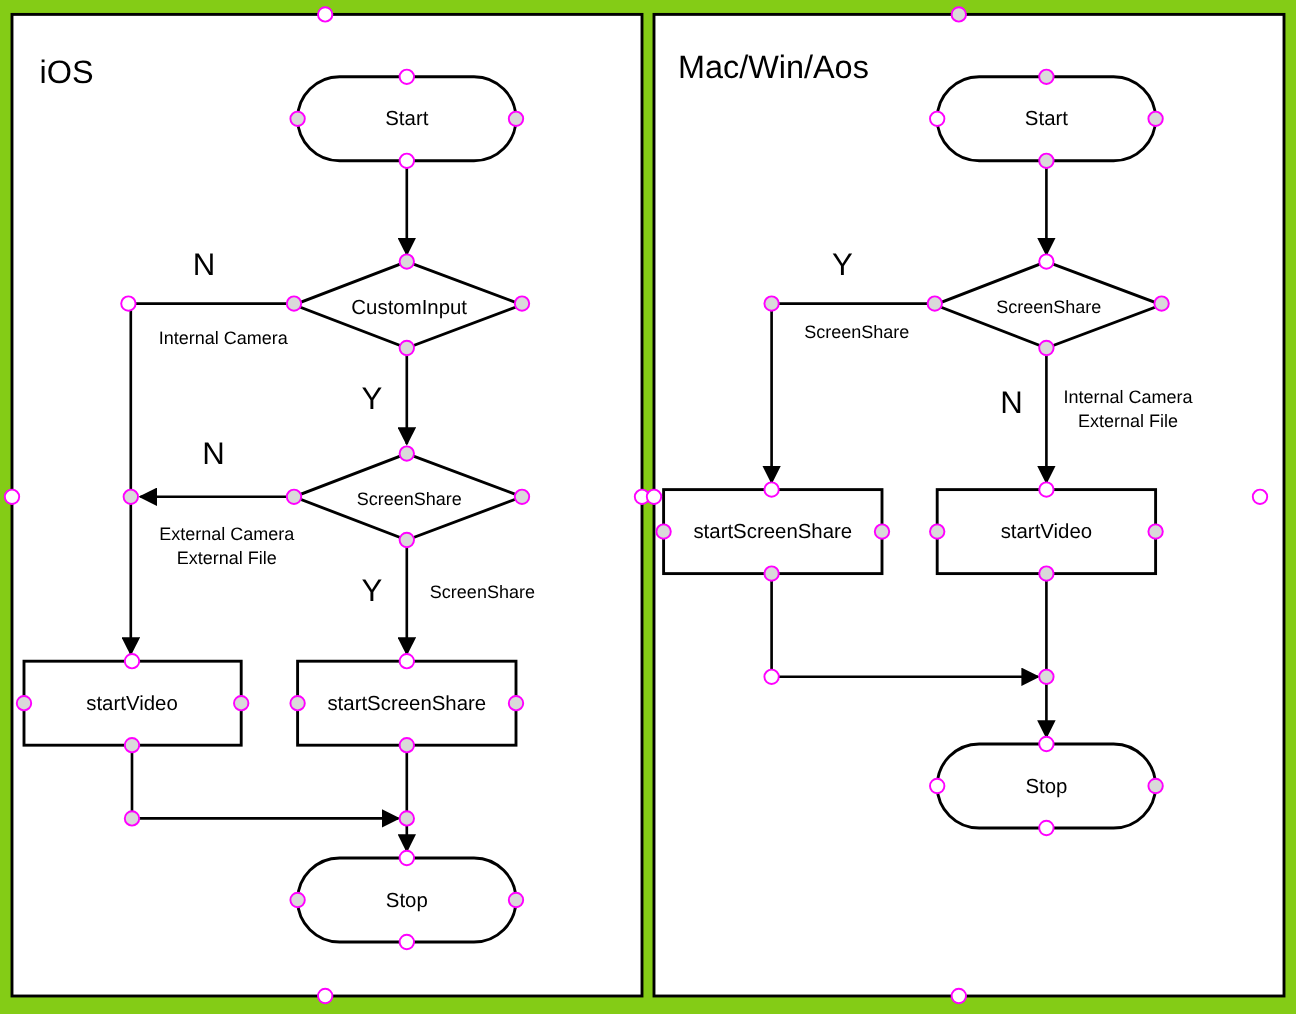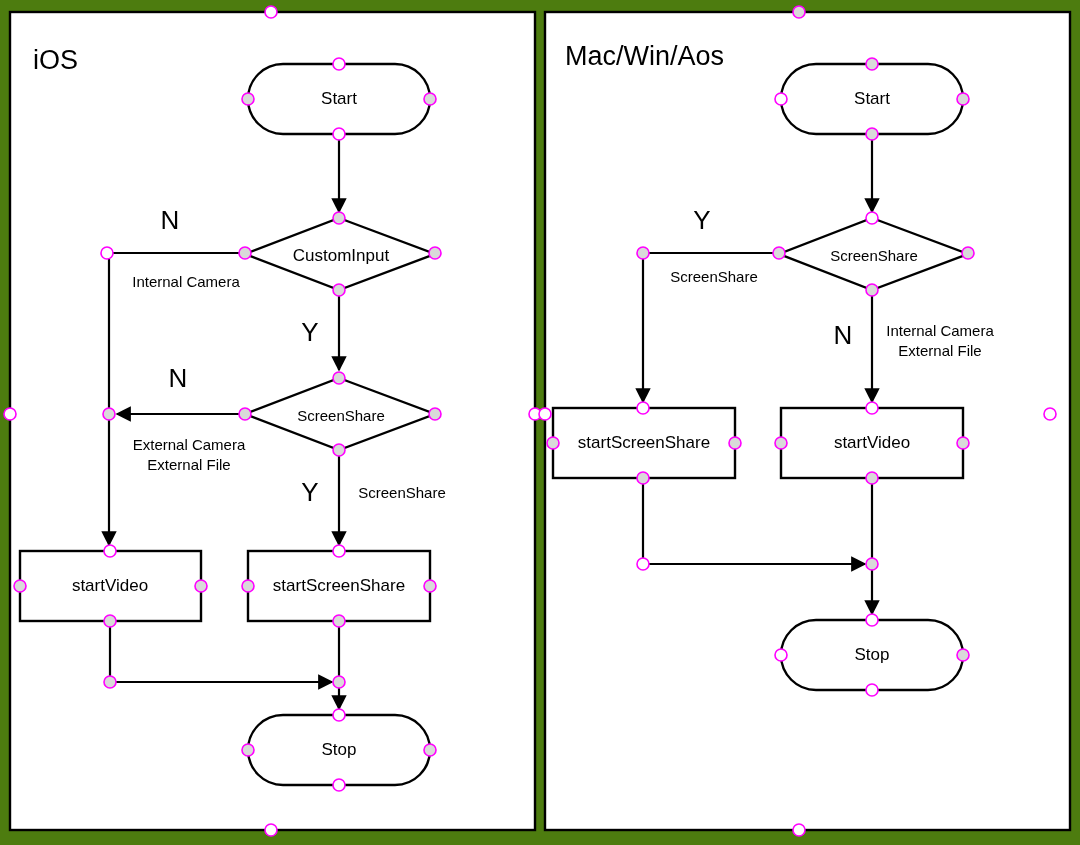--- a/index.html
+++ b/index.html
@@ -8,21 +8,21 @@
     padding: 0;
     background: #ffffff;
   }
   body {
     font-family: "Liberation Sans", sans-serif;
   }
   #canvas {
     position: relative;
     width: 1080px;
     height: 845px;
-    background: #4d7c0f;
+    background: #84cc16;
     overflow: hidden;
   }
   #canvas svg {
     position: absolute;
     left: 0;
     top: 0;
   }
   .shape-text {
     font-family: "Liberation Sans", sans-serif;
     font-size: 17px;

